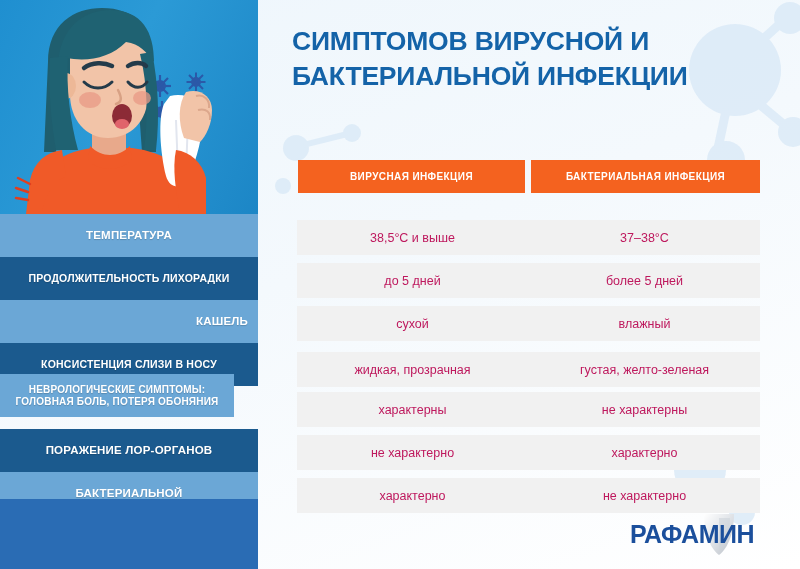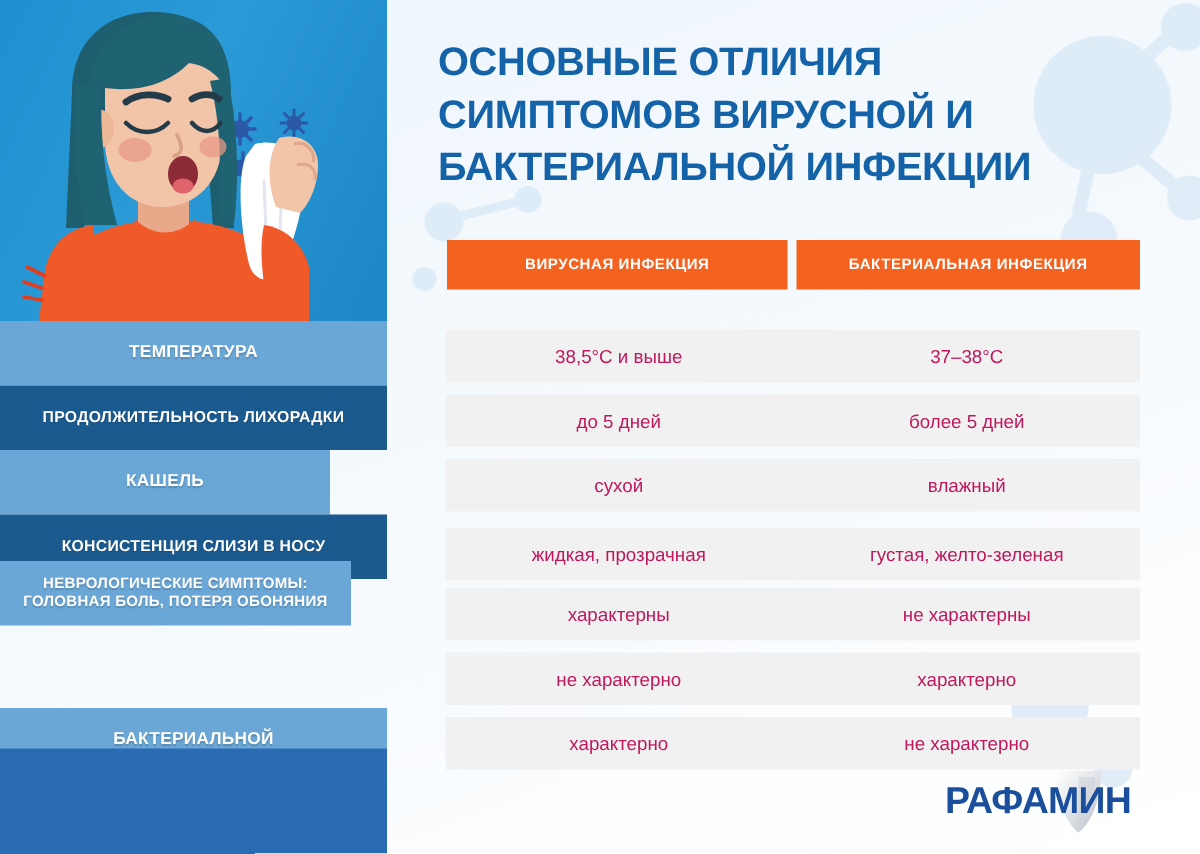--- a/index.html
+++ b/index.html
@@ -186,38 +186,40 @@
       </svg>
     </div>
 
     <div class="sidebar-rows">
         <div class="sb-row sb-light" style="position: absolute; left: 0px; top: 0px; width: 258px; height: 43px; font-size: 11.5px;">
           <span>ТЕМПЕРАТУРА</span>
         </div>
         <div class="sb-row sb-dark" style="position: absolute; left: 0px; top: 43px; width: 258px; height: 43px; font-size: 10.5px;">
           <span>ПРОДОЛЖИТЕЛЬНОСТЬ ЛИХОРАДКИ</span>
         </div>
-        <div class="sb-row sb-light" style="position: absolute; left: 0px; top: 86px; width: 220px; height: 43px; font-size: 11.5px;">
+        <div class="sb-row sb-light" style="position: absolute; left: 0px; top: 86px; width: 258px; height: 43px; font-size: 11.5px; justify-content: flex-end;">
           <span>КАШЕЛЬ</span>
         </div>
         <div class="sb-row sb-dark" style="position: absolute; left: 0px; top: 129px; width: 258px; height: 43px; font-size: 10.5px;">
           <span>КОНСИСТЕНЦИЯ СЛИЗИ В НОСУ</span>
         </div>
         <div class="sb-row sb-light" style="position: absolute; left: 0px; top: 160px; width: 234px; height: 43px; font-size: 10px;">
           <span>НЕВРОЛОГИЧЕСКИЕ СИМПТОМЫ: ГОЛОВНАЯ БОЛЬ, ПОТЕРЯ ОБОНЯНИЯ</span>
         </div>
+        <div class="sb-row sb-dark" style="position: absolute; left: 0px; top: 215px; width: 258px; height: 43px; font-size: 11.5px;">
+          <span>ПОРАЖЕНИЕ ЛОР-ОРГАНОВ</span>
+        </div>
         <div class="sb-row sb-light" style="position: absolute; left: 0px; top: 258px; width: 258px; height: 43px; font-size: 11.5px;">
           <span>БАКТЕРИАЛЬНОЙ</span>
         </div>
       </div>
     <div class="sb-foot"></div>
   </div>
 
   <div id="title">
-    <div>ОСНОВНЫЕ ОТЛИЧИЯ</div>
     <div>СИМПТОМОВ ВИРУСНОЙ И</div>
     <div>БАКТЕРИАЛЬНОЙ ИНФЕКЦИИ</div>
   </div>
 
   <div id="table-area">
     <div class="col-head" id="head-viral">ВИРУСНАЯ ИНФЕКЦИЯ</div>
     <div class="col-head" id="head-bact">БАКТЕРИАЛЬНАЯ ИНФЕКЦИЯ</div>
     <div id="rows-host">
         <div class="data-row" style="top: 220px;">
           <div class="cell cell-a">38,5°С и выше</div>

